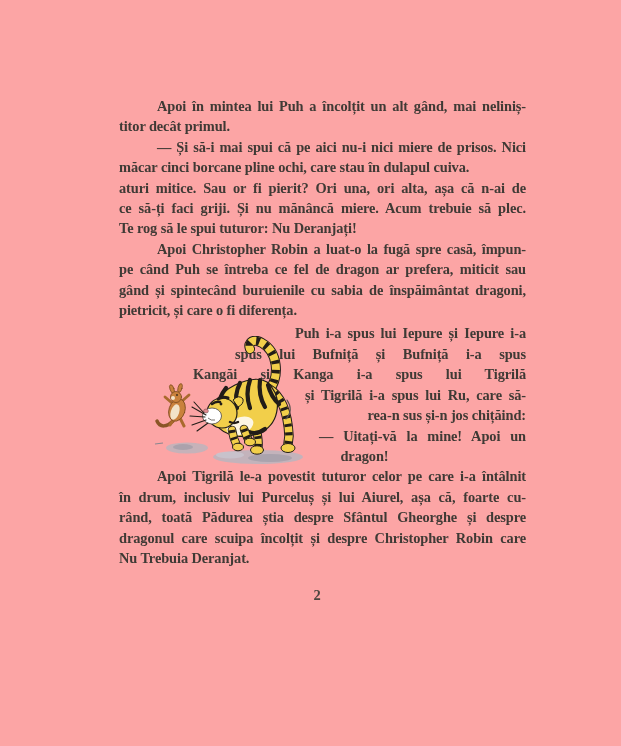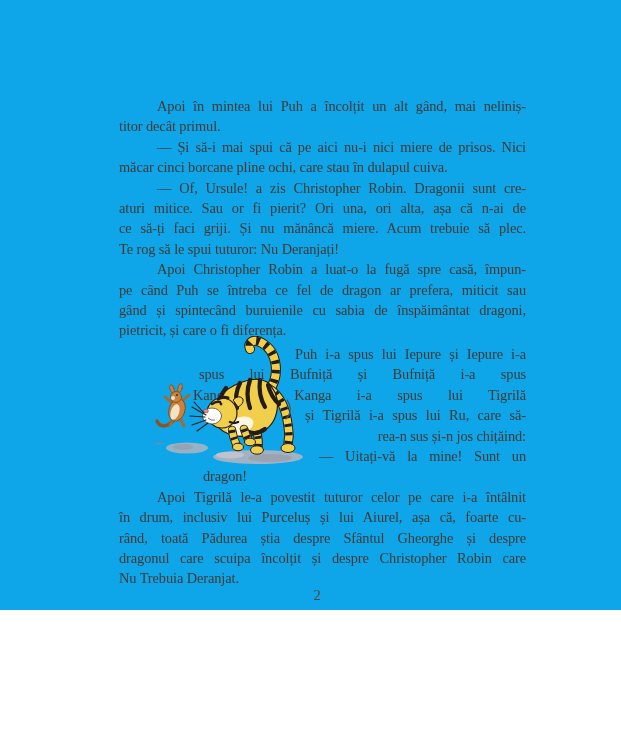--- a/index.html
+++ b/index.html
@@ -1,44 +1,45 @@
 <!DOCTYPE html>
 <html><head>
 <meta charset="utf-8">
 <style>
   html,body{margin:0;padding:0;background:#ffffff;}
   .page{
     position:relative;
-    width:621px;height:610px;
-    background:#0ea5e9;
+    width:621px;height:746px;
+    background:#fca5a5;
     font-family:"Liberation Serif","DejaVu Serif",serif;
     color:#3f3a35;
     overflow:hidden;
+    font-weight:bold;
   }
   .textblock{
     position:absolute;
     left:119px;top:96px;width:407px;
     font-size:14.4px;
     letter-spacing:-0.1px;
   }
   .line{
     line-height:20.4px;
     white-space:nowrap;
     text-align:left;
   }
   .j{text-align:justify;text-align-last:justify;}
   .indent{padding-left:38px;}
   .gap{margin-top:3px;}
   .w1{margin-left:176px;}
-  .w2{margin-left:80px;}
+  .w2{margin-left:116px;}
   .w3{margin-left:74px;}
   .w4{margin-left:186px;}
   .w5{margin-left:188px;text-align:right;}
   .w6{margin-left:200px;}
-  .w7{margin-left:84px;}
+  .w7{margin-left:84px;text-align:center;}
   .pagenum{
     position:absolute;
     left:119px;top:585px;width:396px;
     text-align:center;
     font-size:14.5px;line-height:20px;
     color:#4a453f;
   }
   .illustration{
     position:absolute;
     left:150px;top:336px;
@@ -50,37 +51,36 @@
 
 <div class="page">
 
   <div class="textblock">
     <div class="line indent j">Apoi în mintea lui Puh a încolțit un alt gând, mai neliniș-</div>
     <div class="line">titor decât primul.</div>
 
     <div class="line indent j">— Și să-i mai spui că pe aici nu-i nici miere de prisos. Nici</div>
     <div class="line">măcar cinci borcane pline ochi, care stau în dulapul cuiva.</div>
 
-    <div class="line indent j">— Of, Ursule! a zis Christopher Robin. Dragonii sunt cre-</div>
     <div class="line j">aturi mitice. Sau or fi pierit? Ori una, ori alta, așa că n-ai de</div>
     <div class="line j">ce să-ți faci griji. Și nu mănâncă miere. Acum trebuie să plec.</div>
     <div class="line">Te rog să le spui tuturor: Nu Deranjați!</div>
 
     <div class="line indent j">Apoi Christopher Robin a luat-o la fugă spre casă, împun-</div>
     <div class="line j">pe când Puh se întreba ce fel de dragon ar prefera, miticit sau</div>
     <div class="line j">gând și spintecând buruienile cu sabia de înspăimântat dragoni,</div>
     <div class="line">pietricit, și care o fi diferența.</div>
 
     <div class="line w1 j gap">Puh i-a spus lui Iepure și Iepure i-a</div>
     <div class="line w2 j">spus lui Bufniță și Bufniță i-a spus</div>
     <div class="line w3 j">Kangăi și Kanga i-a spus lui Tigrilă</div>
     <div class="line w4 j">și Tigrilă i-a spus lui Ru, care să-</div>
     <div class="line w5">rea-n sus și-n jos chițăind:</div>
 
-    <div class="line w6 j">— Uitați-vă la mine! Sunt un</div>
+    <div class="line w6 j">— Uitați-vă la mine! Apoi un</div>
     <div class="line w7">dragon!</div>
 
     <div class="line indent j">Apoi Tigrilă le-a povestit tuturor celor pe care i-a întâlnit</div>
     <div class="line j">în drum, inclusiv lui Purceluș și lui Aiurel, așa că, foarte cu-</div>
     <div class="line j">rând, toată Pădurea știa despre Sfântul Gheorghe și despre</div>
     <div class="line j">dragonul care scuipa încolțit și despre Christopher Robin care</div>
     <div class="line">Nu Trebuia Deranjat.</div>
   </div>
 
   <svg class="illustration" viewBox="0 0 165 136" xmlns="http://www.w3.org/2000/svg">

